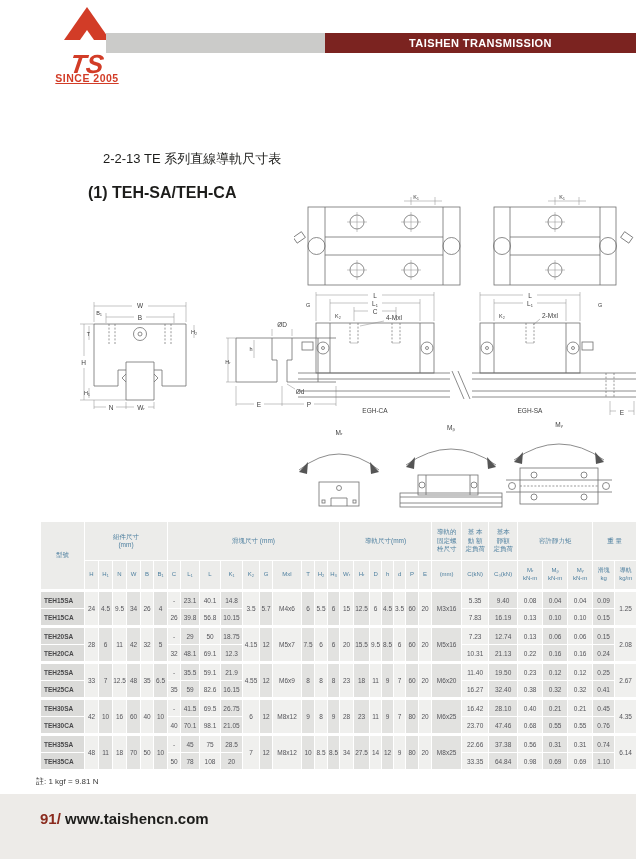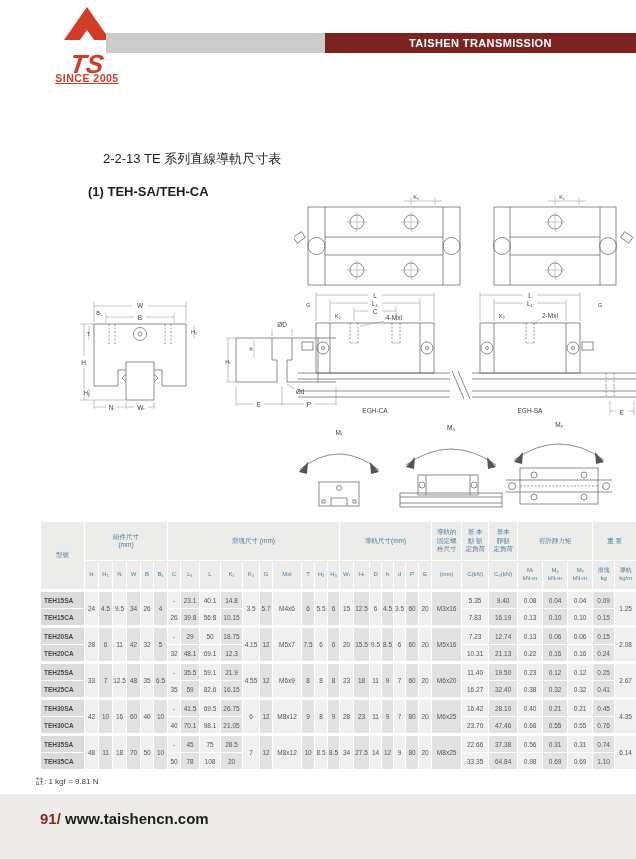--- a/index.html
+++ b/index.html
@@ -8,21 +8,21 @@
   
   .logo{position:absolute;left:42px;top:6px;width:90px;text-align:center;}
   .since{color:#d23c27;font-weight:bold;font-size:10.5px;letter-spacing:.5px;margin-top:-2px;text-decoration:underline;}
   .logo-ts{color:#d23c27;font-weight:bold;font-style:italic;font-size:26px;line-height:20px;transform:skewX(-8deg);}
   .bar-gray{position:absolute;left:106px;top:33px;width:219px;height:20px;background:#cbcbc9;}
   .bar-maroon{position:absolute;left:325px;top:33px;width:311px;height:20px;background:#7b2320;
               color:#fff;font-weight:bold;font-size:11px;letter-spacing:.4px;
               display:flex;align-items:center;justify-content:center;}
   
   .title{position:absolute;left:88px;top:150px;font-size:13px;color:#1d1d1b;margin-left:15px;}
-  .subtitle{position:absolute;left:88px;top:184px;font-size:13px;font-weight:600;color:#1d1d1b;}
+  .subtitle{position:absolute;left:88px;top:184px;font-size:16px;font-weight:600;color:#1d1d1b;}
   
   .dwg{position:absolute;}
   .d-top{left:294px;top:194px;} .d-cross{left:74px;top:296px;} .d-rail{left:224px;top:316px;}
   .d-side{left:298px;top:287px;} .d-m1{left:283px;top:424px;} .d-m2{left:392px;top:421px;} .d-m3{left:500px;top:418px;}
   svg .ln{stroke:#6f6f6f;fill:none;stroke-width:.8;}
   svg .thin{stroke:#8a8a8a;stroke-width:.5;fill:none;}
   svg .dash{stroke:#6f6f6f;stroke-width:.7;fill:none;stroke-dasharray:2 1.6;}
   svg text{fill:#3d3d3d;font-size:6.5px;font-family:"Liberation Sans",sans-serif;stroke:none;}
   svg text.sm{font-size:5.5px;}
   svg .ah{fill:#555;stroke:none;}

